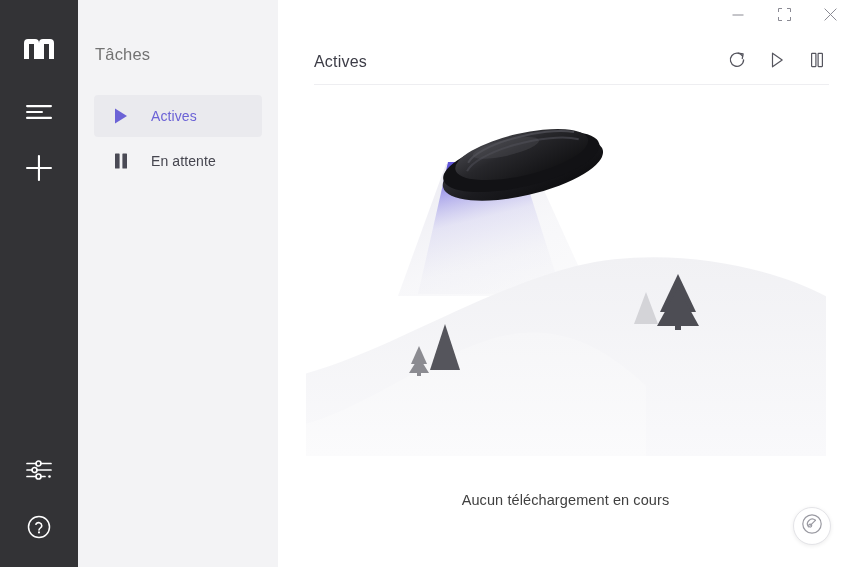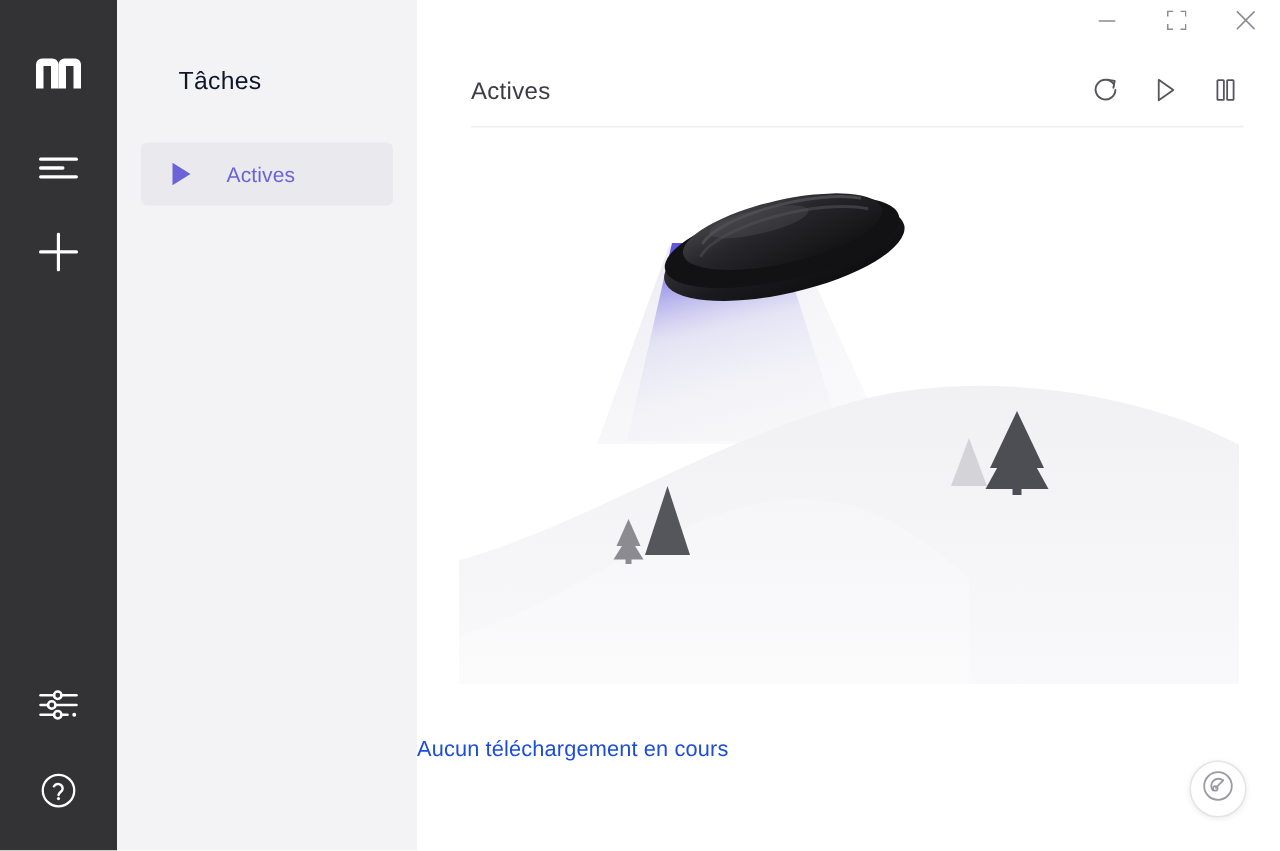--- a/index.html
+++ b/index.html
@@ -42,23 +42,22 @@
     width: 200px;
     flex: 0 0 200px;
     height: 567px;
     background: #f3f3f5;
     position: relative;
   }
   .panel-title {
     position: absolute;
     top: 45px; left: 17px;
     font-size: 16.5px;
-    color: #0f172a;
+    color: #737373;
     letter-spacing: .2px;
-    margin-left: 24px;
   }
   .nav-list {
     position: absolute;
     top: 95px; left: 16px; right: 16px;
   }
   .nav-item {
     display: flex;
     align-items: center;
     height: 42px;
     border-radius: 4px;
@@ -127,23 +126,23 @@
   }
   .illus {
     position: absolute;
     top: 4px; left: 50%;
     transform: translateX(-50%);
     width: 520px; height: 360px;
   }
   .empty-text {
     position: absolute;
     top: 400px; left: 0; right: 0;
-    text-align: left;
+    text-align: center;
     font-size: 14.5px;
-    color: #1d4ed8;
+    color: #404040;
     letter-spacing: .1px;
   }
   .fab {
     position: absolute;
     right: 22px; bottom: 22px;
     width: 38px; height: 38px;
     border-radius: 50%;
     background: #ffffff;
     border: 1px solid #e4e4e8;
     box-shadow: 0 1px 4px rgba(0,0,0,.08);
@@ -221,20 +220,29 @@
 
       <div class="nav-item active">
         <span class="nav-icon">
           <svg width="14" height="16" viewBox="0 0 14 16">
             <path d="M1 0.5 L13 8 L1 15.5 Z" fill="#6c63d6"></path>
           </svg>
         </span>
         <span class="nav-label">Actives</span>
       </div>
 
+      <div class="nav-item">
+        <span class="nav-icon">
+          <svg width="14" height="16" viewBox="0 0 14 16">
+            <rect x="1" y="0.5" width="4.6" height="15" rx="0.6" fill="#4a4a55"></rect>
+            <rect x="8.4" y="0.5" width="4.6" height="15" rx="0.6" fill="#4a4a55"></rect>
+          </svg>
+        </span>
+        <span class="nav-label">En attente</span>
+      </div>
 
 
     </div>
   </div>
 
   <div class="main">
 
     <div class="titlebar">
       <div class="win-btn">
         <span>

